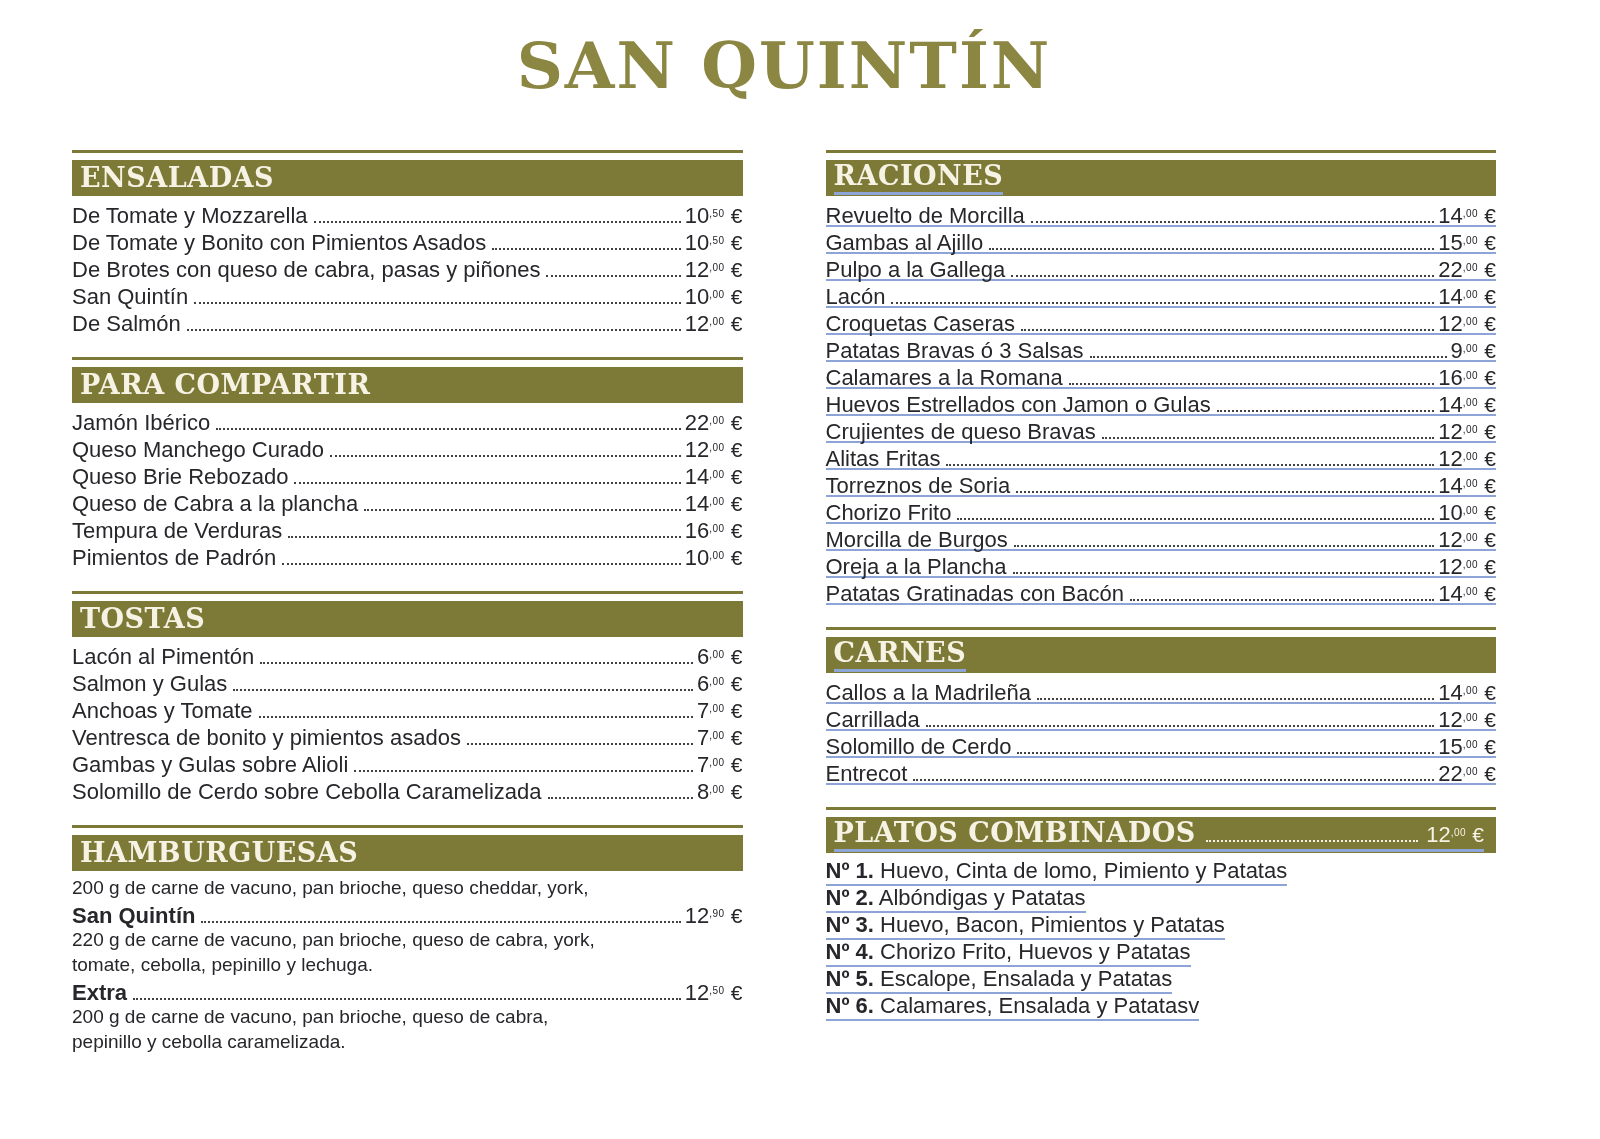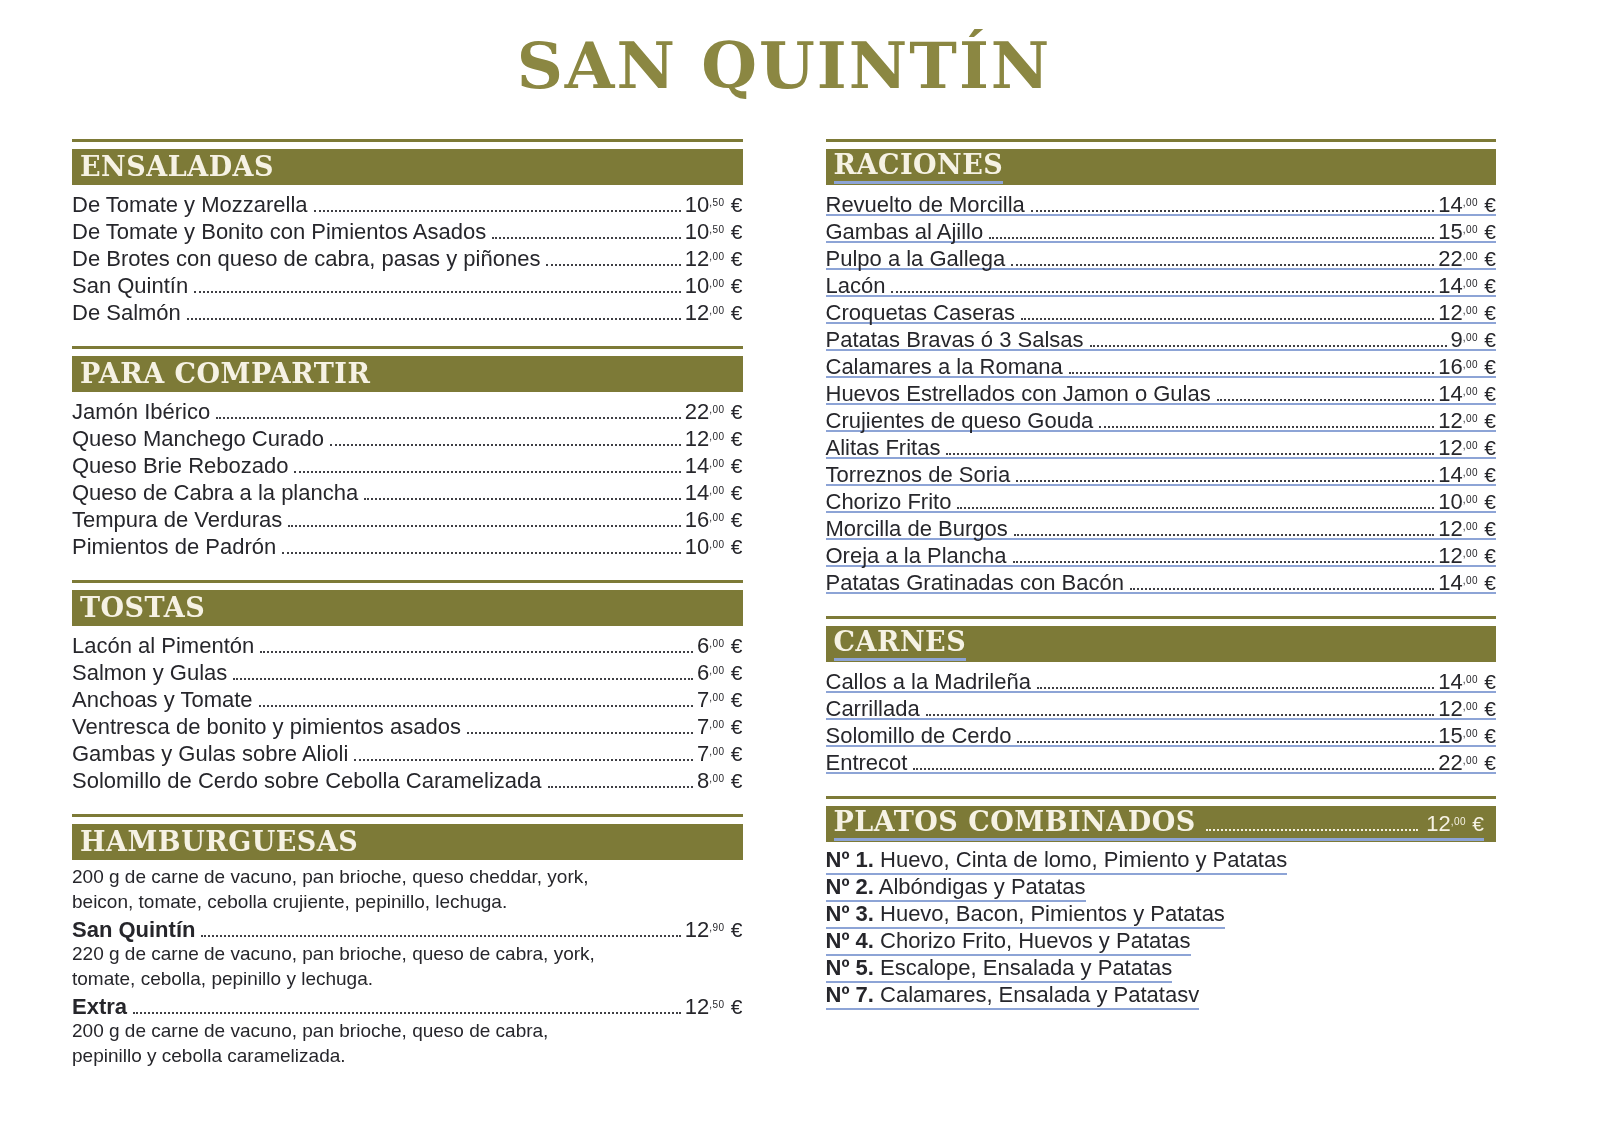--- a/index.html
+++ b/index.html
@@ -15,21 +15,21 @@
   body{
     width:1600px;height:1139px;overflow:hidden;background:#ffffff;
     font-family:"Liberation Sans",sans-serif;color:var(--text);
   }
   .page{width:1600px;height:1139px;padding:26px 104px 0 72px;}
   h1.page-title{
     font-family:"DejaVu Serif","Liberation Serif",serif;
     font-weight:bold;font-size:64px;line-height:80px;margin:0;
     text-align:center;color:var(--title_olive);letter-spacing:2px;
   }
-  .cols{display:flex;gap:83px;margin-top:33px;}
+  .cols{display:flex;gap:83px;margin-top:44px;}
   .col{flex:1;min-width:0;}
 
   .menu-section{margin-bottom:22px;}
   .rule{height:3px;background:var(--olive);margin-bottom:7px;}
   .bar{
     background:var(--olive);height:36px;display:flex;align-items:center;
     padding:0 12px 0 8px;margin-bottom:4px;
   }
   .bar-inner{display:inline-flex;align-items:baseline;max-width:100%;}
   .bar-inner.full{flex:1;}
@@ -185,21 +185,20 @@
         </section>
         <section class="menu-section">
           <div class="rule"></div>
           <div class="bar">
             <div class="bar-inner">
               <span class="bar-title">HAMBURGUESAS</span>
             </div>
           </div>
           <div class="items">
             <div class="desc">200 g de carne de vacuno, pan brioche, queso cheddar, york,</div>
-            <div class="desc">beicon, tomate, cebolla crujiente, pepinillo, lechuga.</div>
             <div class="row bold">
               <span class="nm">San Quintín</span>
               <span class="lead"></span>
               <span class="pr"><span>12</span><span class="cents">,90</span> <span class="eur">€</span></span>
             </div>
             <div class="desc">220 g de carne de vacuno, pan brioche, queso de cabra, york,</div>
             <div class="desc">tomate, cebolla, pepinillo y lechuga.</div>
             <div class="row bold">
               <span class="nm">Extra</span>
               <span class="lead"></span>
@@ -253,21 +252,21 @@
               <span class="nm">Calamares a la Romana</span>
               <span class="lead"></span>
               <span class="pr"><span>16</span><span class="cents">,00</span> <span class="eur">€</span></span>
             </div>
             <div class="row">
               <span class="nm">Huevos Estrellados con Jamon o Gulas</span>
               <span class="lead"></span>
               <span class="pr"><span>14</span><span class="cents">,00</span> <span class="eur">€</span></span>
             </div>
             <div class="row">
-              <span class="nm">Crujientes de queso Gouda</span>
+              <span class="nm">Crujientes de queso Bravas</span>
               <span class="lead"></span>
               <span class="pr"><span>12</span><span class="cents">,00</span> <span class="eur">€</span></span>
             </div>
             <div class="row">
               <span class="nm">Alitas Fritas</span>
               <span class="lead"></span>
               <span class="pr"><span>12</span><span class="cents">,00</span> <span class="eur">€</span></span>
             </div>
             <div class="row">
               <span class="nm">Torreznos de Soria</span>
@@ -334,18 +333,18 @@
               <span class="bar-lead"></span>
               <span class="bar-price"><span>12</span><span class="cents">,00</span> <span class="eur">€</span></span>
             </div>
           </div>
           <div class="items">
             <div class="row no-price"><span class="txtwrap"><span class="prefix">Nº 1.</span> <span class="nm">Huevo, Cinta de lomo, Pimiento y Patatas</span></span></div>
             <div class="row no-price"><span class="txtwrap"><span class="prefix">Nº 2.</span> <span class="nm">Albóndigas y Patatas</span></span></div>
             <div class="row no-price"><span class="txtwrap"><span class="prefix">Nº 3.</span> <span class="nm">Huevo, Bacon, Pimientos y Patatas</span></span></div>
             <div class="row no-price"><span class="txtwrap"><span class="prefix">Nº 4.</span> <span class="nm">Chorizo Frito, Huevos y Patatas</span></span></div>
             <div class="row no-price"><span class="txtwrap"><span class="prefix">Nº 5.</span> <span class="nm">Escalope, Ensalada y Patatas</span></span></div>
-            <div class="row no-price"><span class="txtwrap"><span class="prefix">Nº 7.</span> <span class="nm">Calamares, Ensalada y Patatasv</span></span></div>
+            <div class="row no-price"><span class="txtwrap"><span class="prefix">Nº 6.</span> <span class="nm">Calamares, Ensalada y Patatasv</span></span></div>
           </div>
         </section>
       </div>
   </div>
 </div>
 
 </body></html>

